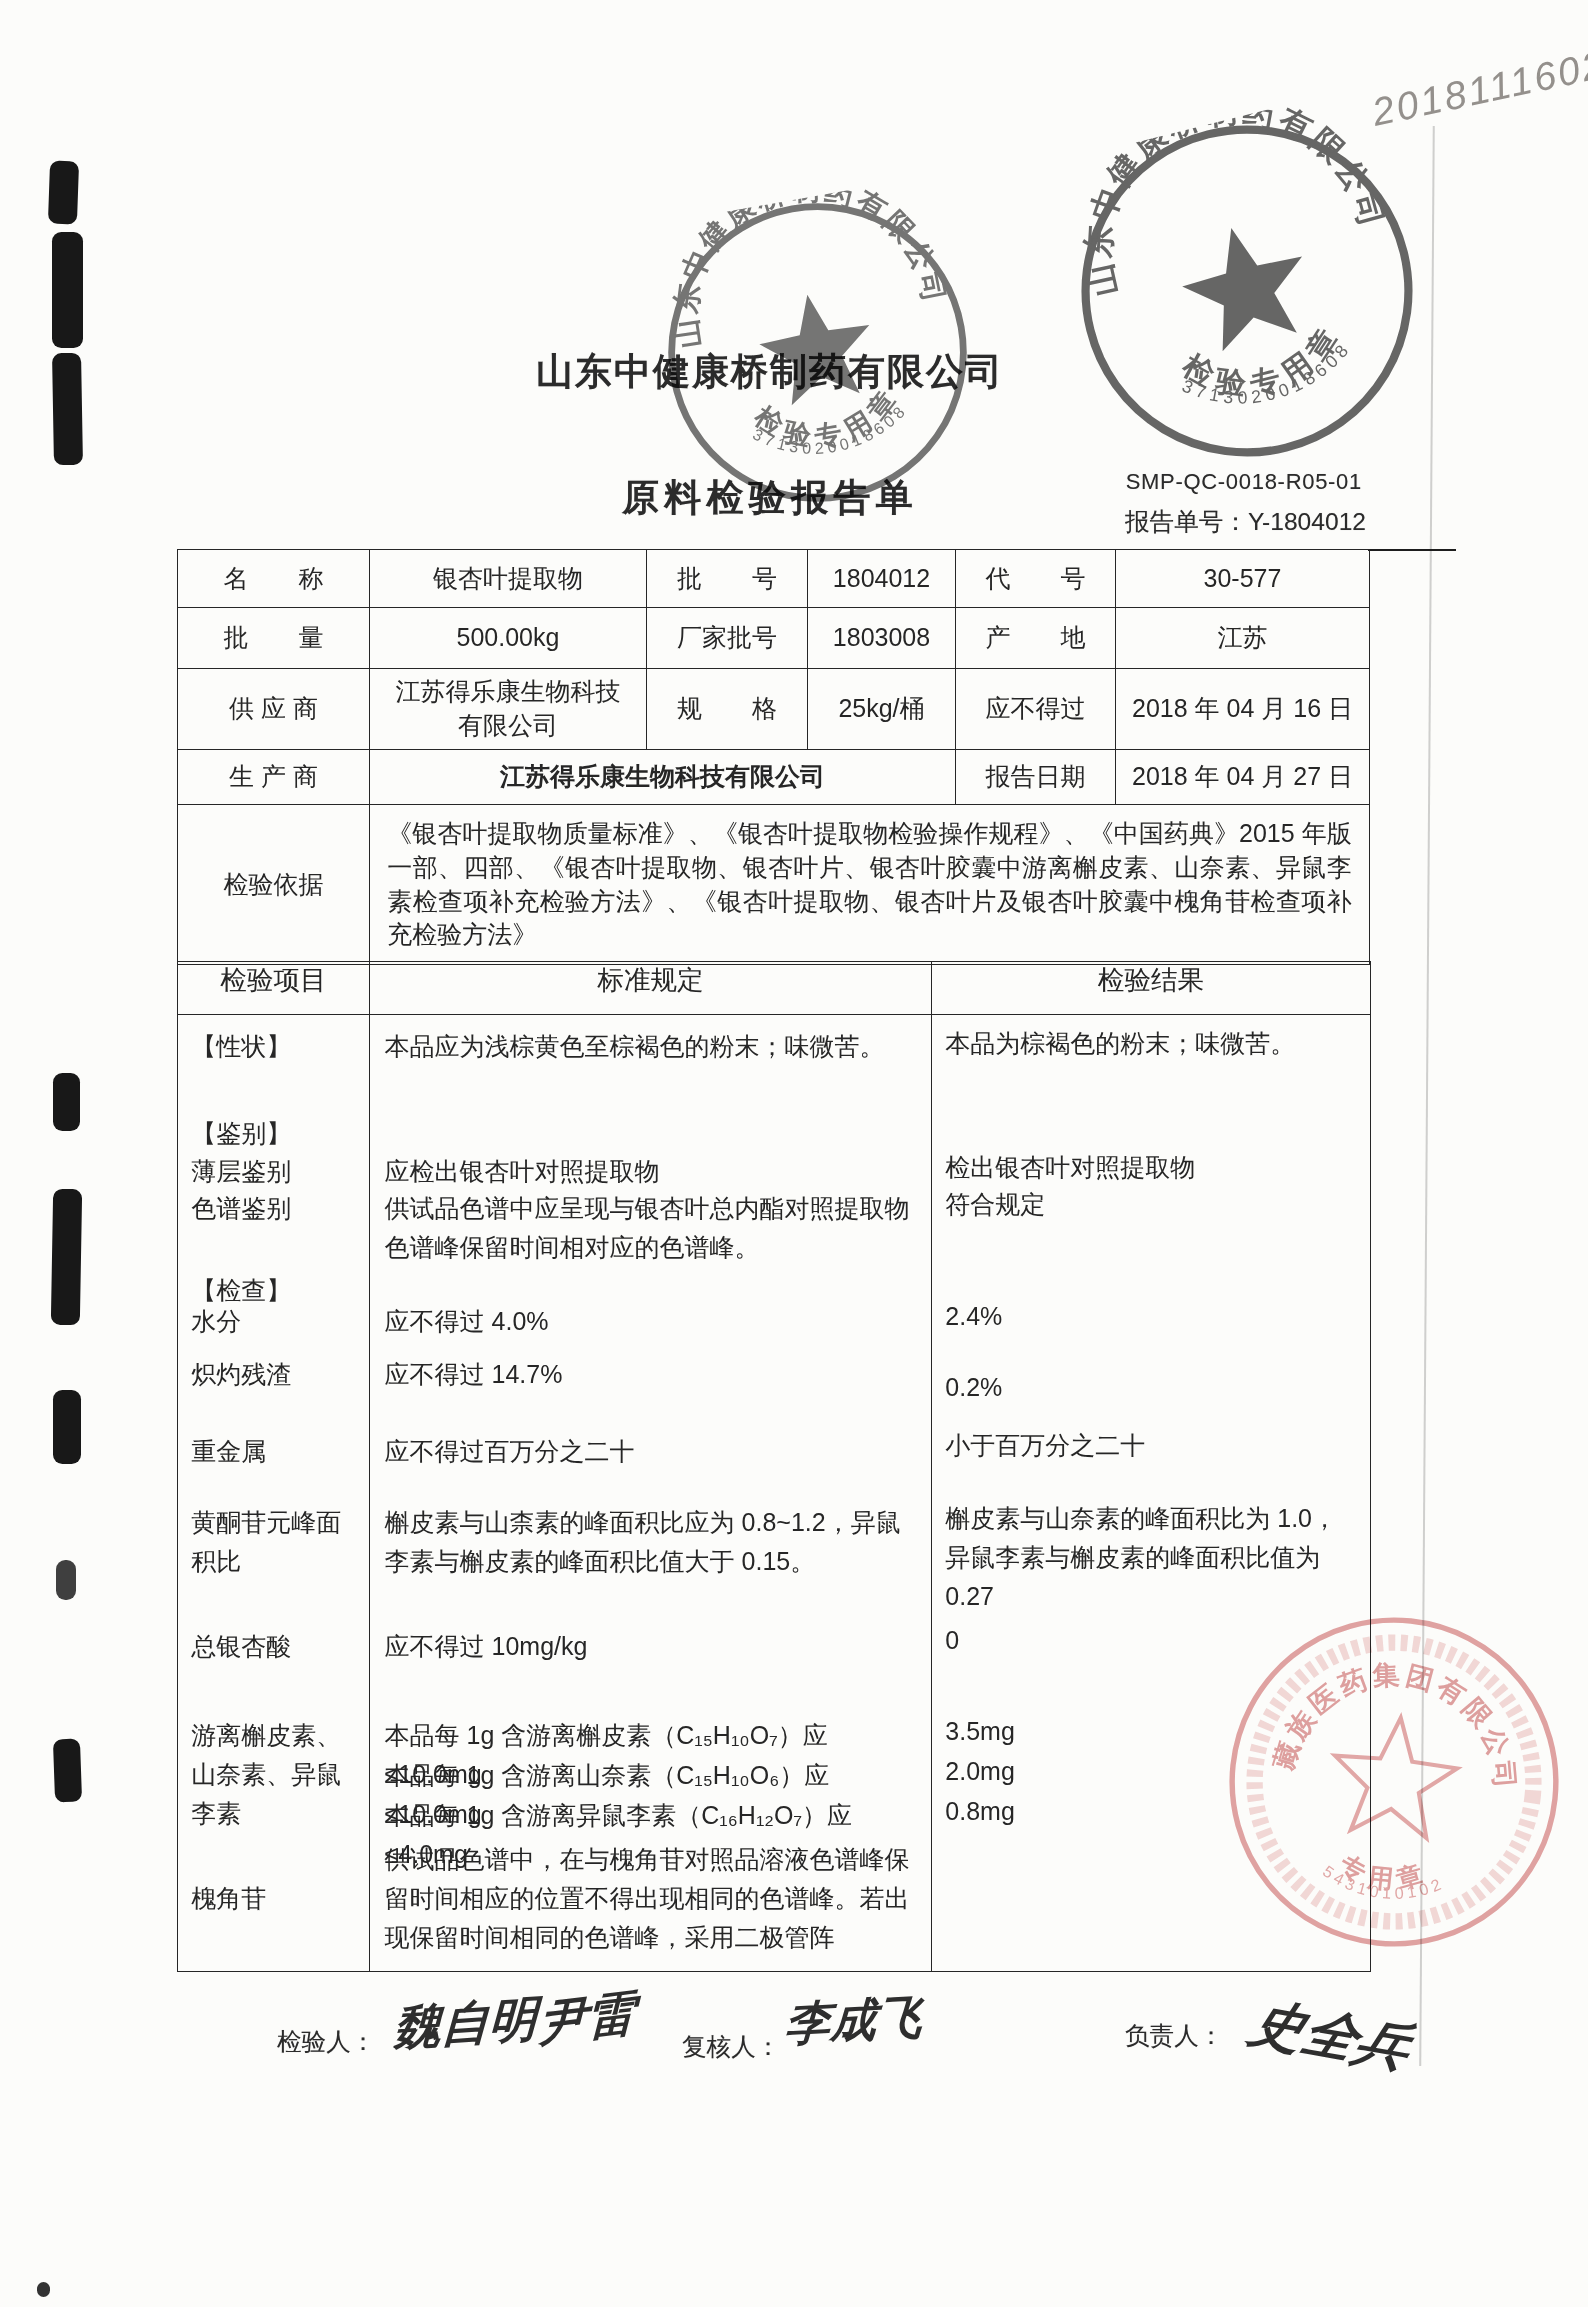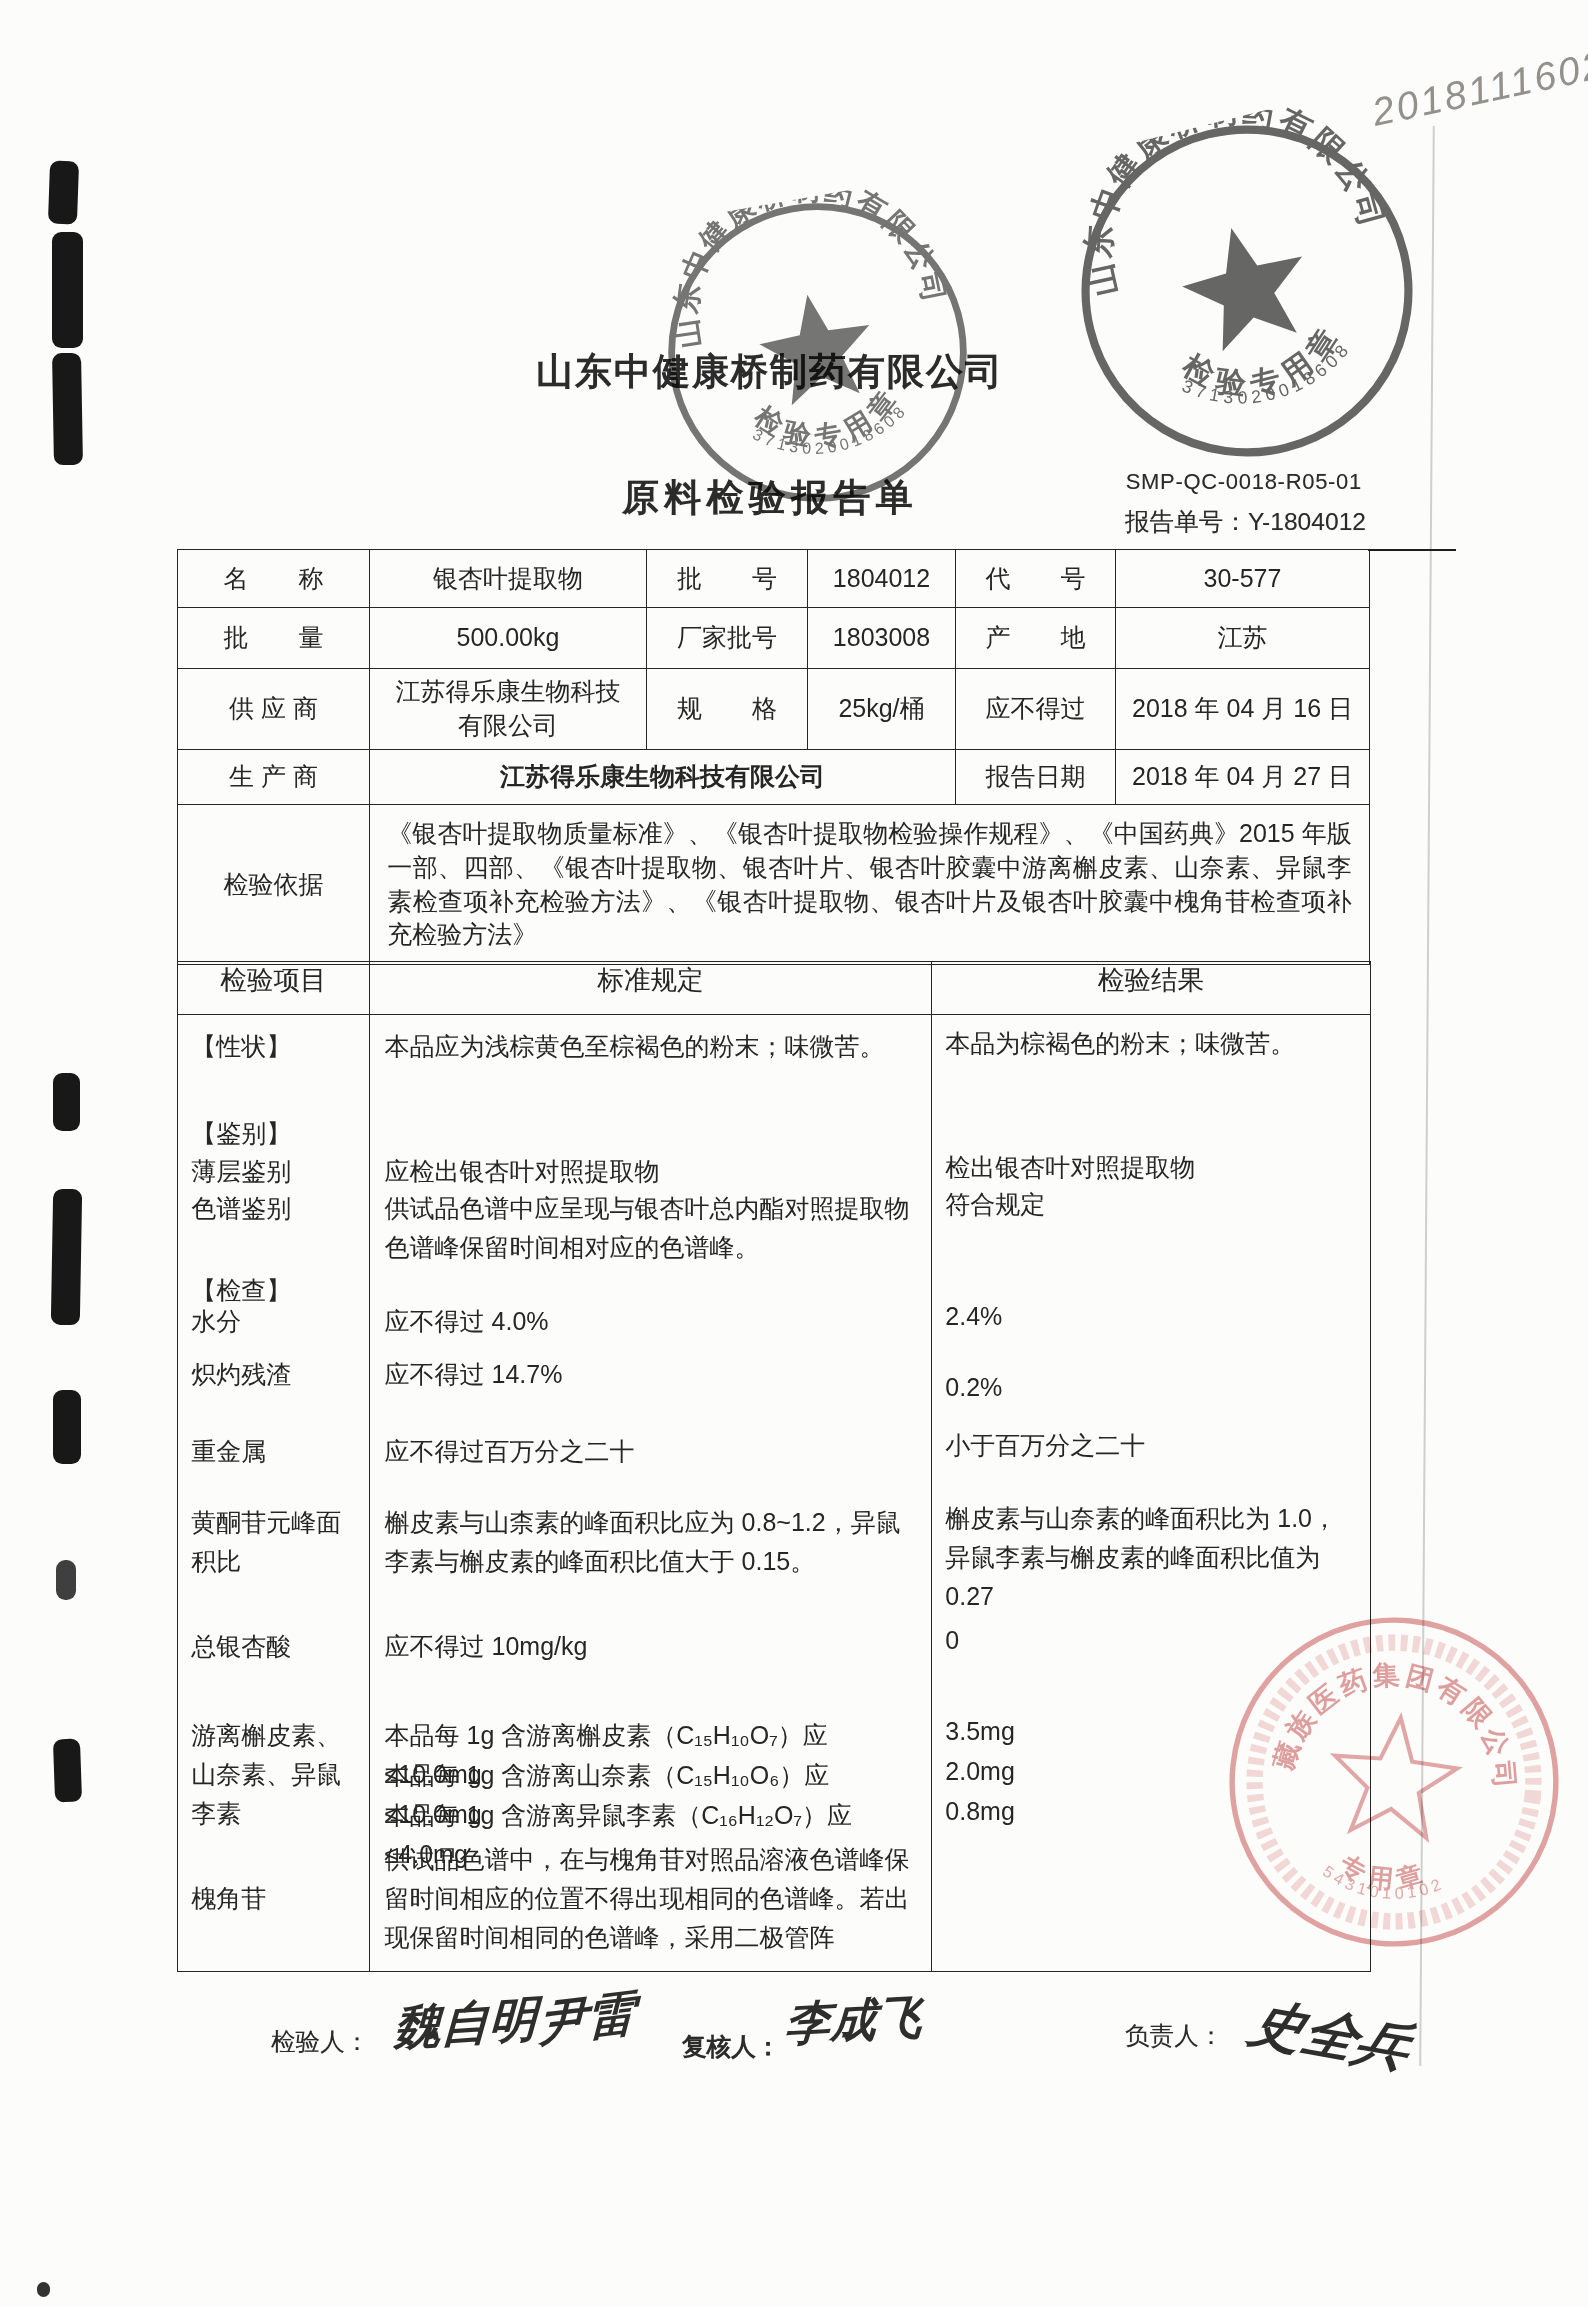--- a/index.html
+++ b/index.html
@@ -229,22 +229,22 @@
     </text>
     <polygon fill="none" stroke="#dd9494" stroke-width="6" points="250,155 273.5,217.6 340.3,220.6 288,262.4 305.9,326.9 250,290 194.1,326.9 212,262.4 159.7,220.6 226.5,217.6"></polygon>
     <text font-size="38" letter-spacing="10" fill="#d98989" font-weight="700">
       <textPath href="#r-bot" startOffset="50%" text-anchor="middle">专用章</textPath>
     </text>
     <text font-size="24" letter-spacing="6" fill="#dd9494">
       <textPath href="#r-num" startOffset="50%" text-anchor="middle">5431010102</textPath>
     </text>
   </svg>
 
-  <div class="sig-label ink" style="left:271px;top:2025px;font-family:Liberation Serif, serif;">检验人：</div>
+  <div class="sig-label ink" style="left:277px;top:2025px;font-family:Liberation Serif, serif;">检验人：</div>
   <div class="hand" style="left:392px;top:1997px;font-size:48px;transform:rotate(-4deg) skewX(-6deg);">魏自明</div>
   <div class="hand" style="left:539px;top:1993px;font-size:48px;transform:rotate(-7deg) skewX(-8deg);">尹雷</div>
-  <div class="sig-label ink" style="left:682px;top:2030px;font-weight:bold;">复核人：</div>
+  <div class="sig-label ink" style="left:682px;top:2030px;">复核人：</div>
   <div class="hand" style="left:783px;top:1994px;font-size:46px;transform:rotate(-3deg) skewX(-6deg);">李成飞</div>
   <div class="sig-label ink" style="left:1125px;top:2019px;">负责人：</div>
   <div class="hand" style="left:1240px;top:1985px;font-size:53px;transform:rotate(10deg) skewX(-10deg);">史全兵</div>
 
 </div>
 
 
 </body></html>

